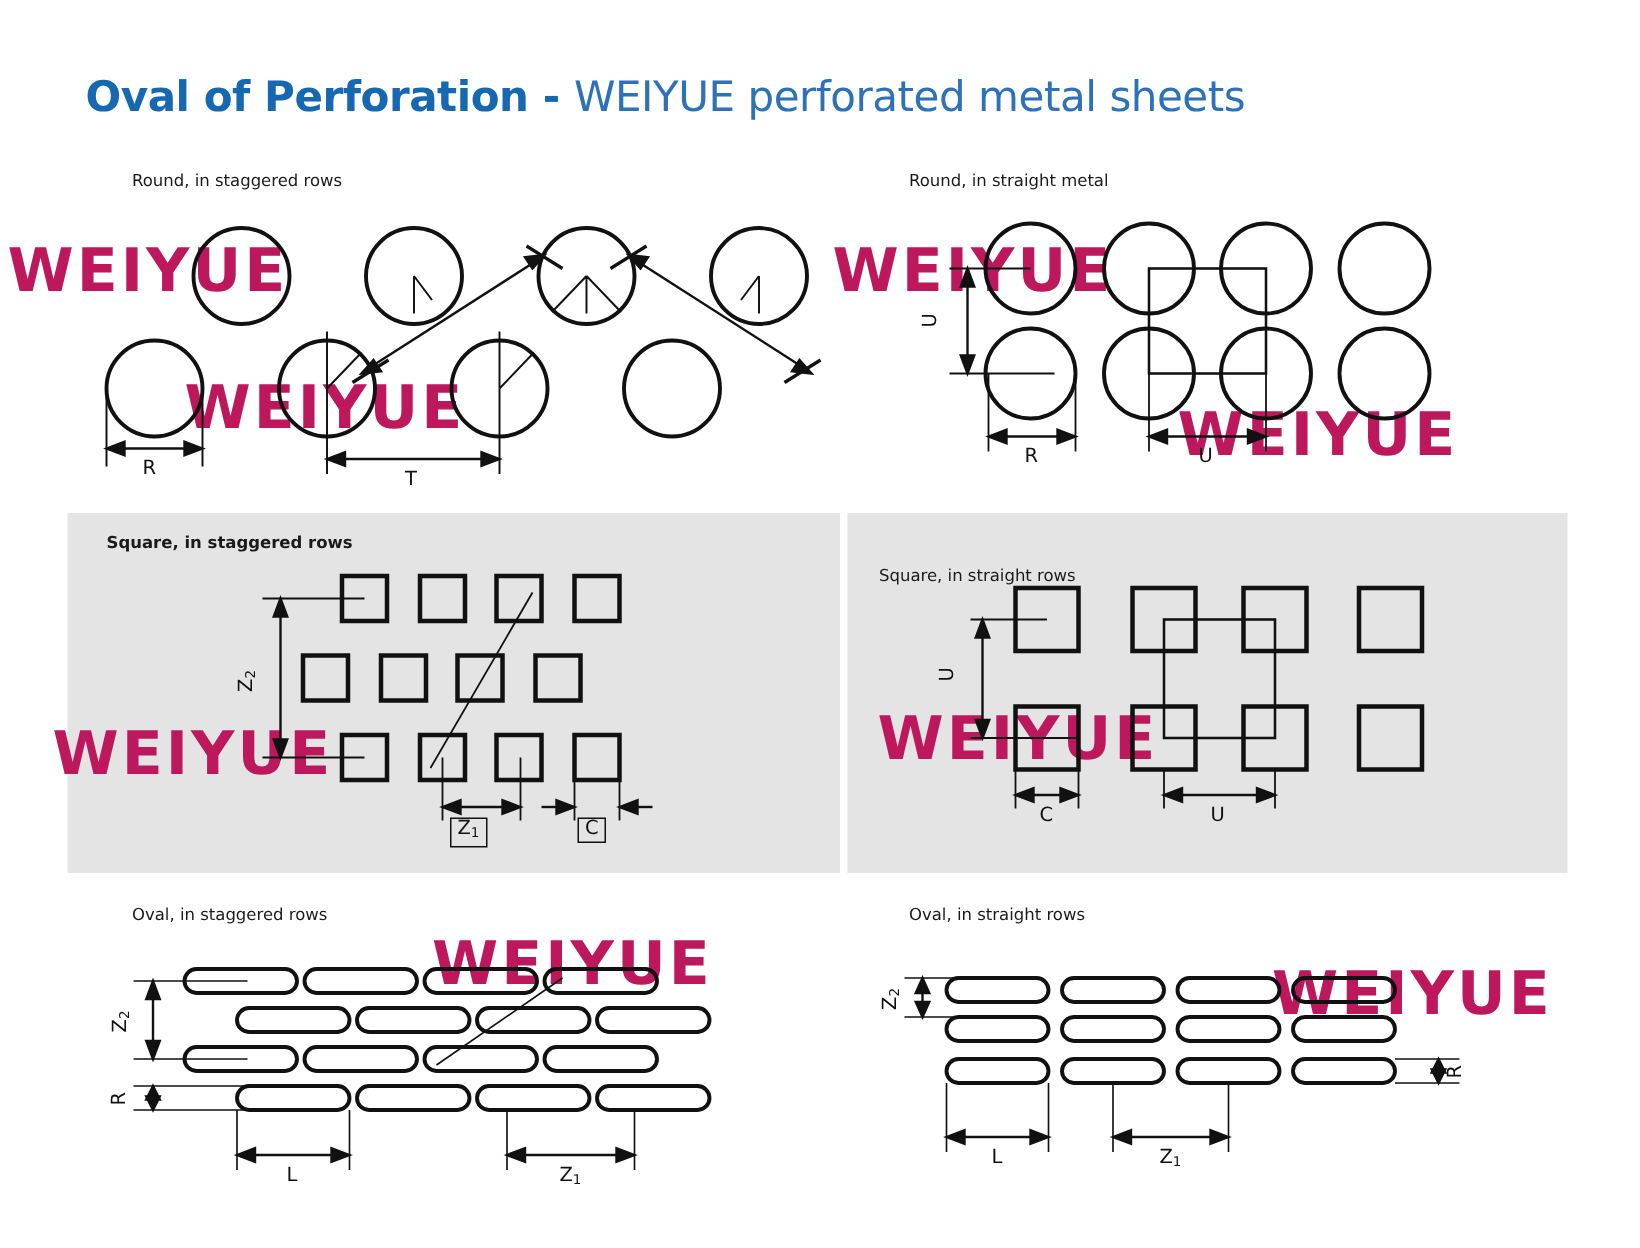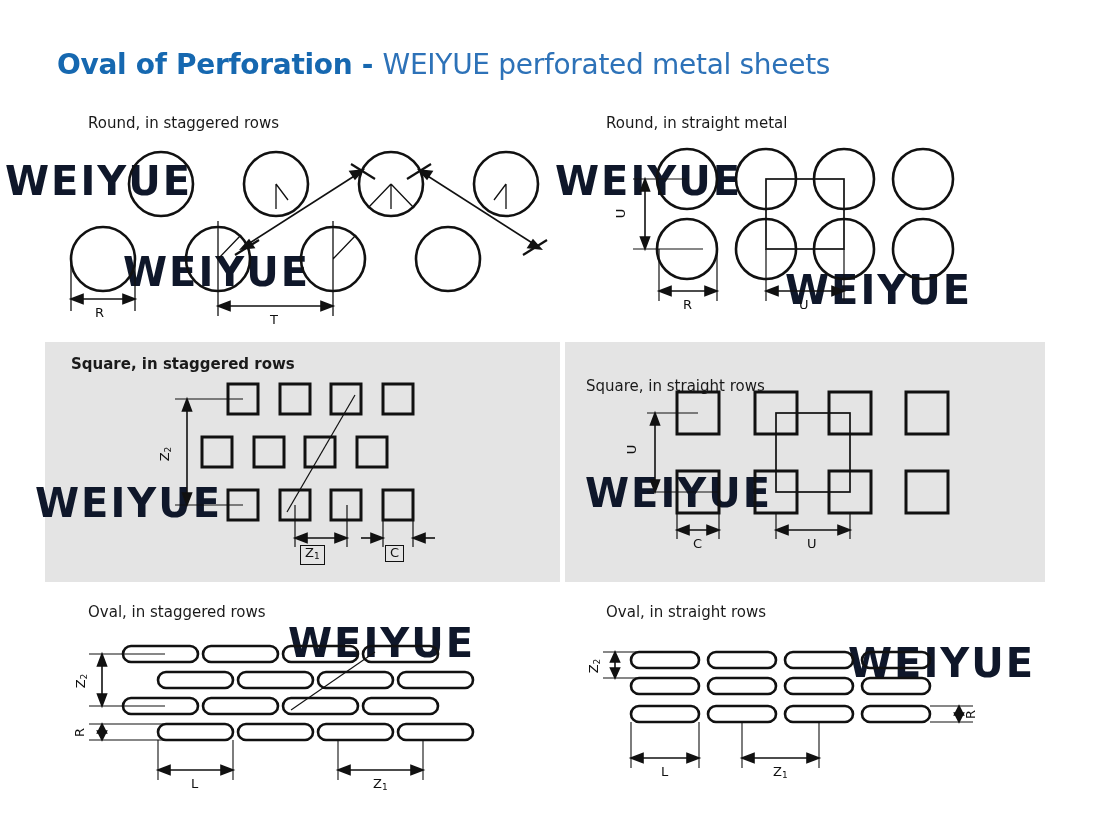--- a/index.html
+++ b/index.html
@@ -23,31 +23,31 @@
   .panel.shaded{background:#e4e4e4;}
   .p-r1c1{left:45px;top:5px;}
   .p-r1c2{left:563px;top:5px;}
   .p-r2c1{left:45px;top:246px;width:515px;height:240px;}
   .p-r2c2{left:565px;top:246px;width:480px;height:240px;}
   .p-r3c1{left:45px;top:494px;}
   .p-r3c2{left:563px;top:494px;}
 
   .panel-title{
     position:absolute;left:43px;top:13px;
-    font-size:15px;color:#1a1a1a;white-space:nowrap;
+    font-size:11px;color:#1a1a1a;white-space:nowrap;
   }
   .p-r2c1 .panel-title{left:26px;top:13px;font-weight:bold;}
   .p-r2c2 .panel-title{left:21px;top:13px;margin-top:22px;}
 
   .stage{position:absolute;left:0;top:0;width:100%;height:100%;}
   .stage svg{position:absolute;left:0;top:0;overflow:visible;}
 
   .wm{
     position:absolute;
-    color:#0f172a;
+    color:#be185d;
     font-weight:bold;
     font-family:"DejaVu Sans","Liberation Sans",sans-serif;
     letter-spacing:2px;
     white-space:nowrap;
     pointer-events:none;
     z-index:0;
   }
   .stage svg{z-index:2;}
   .panel-title{z-index:3;}
 

